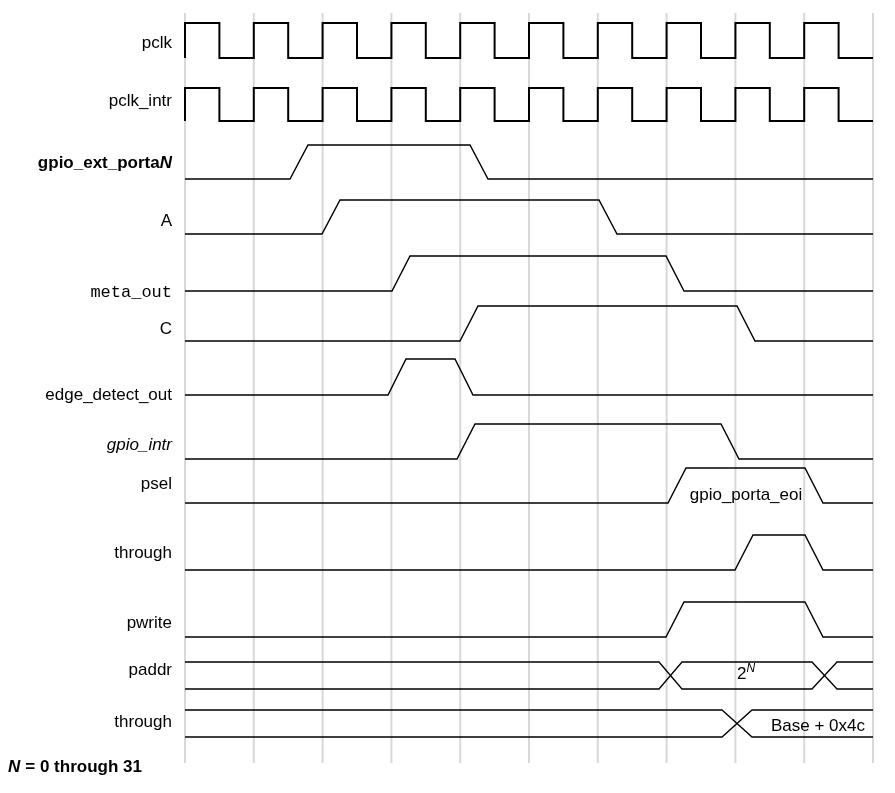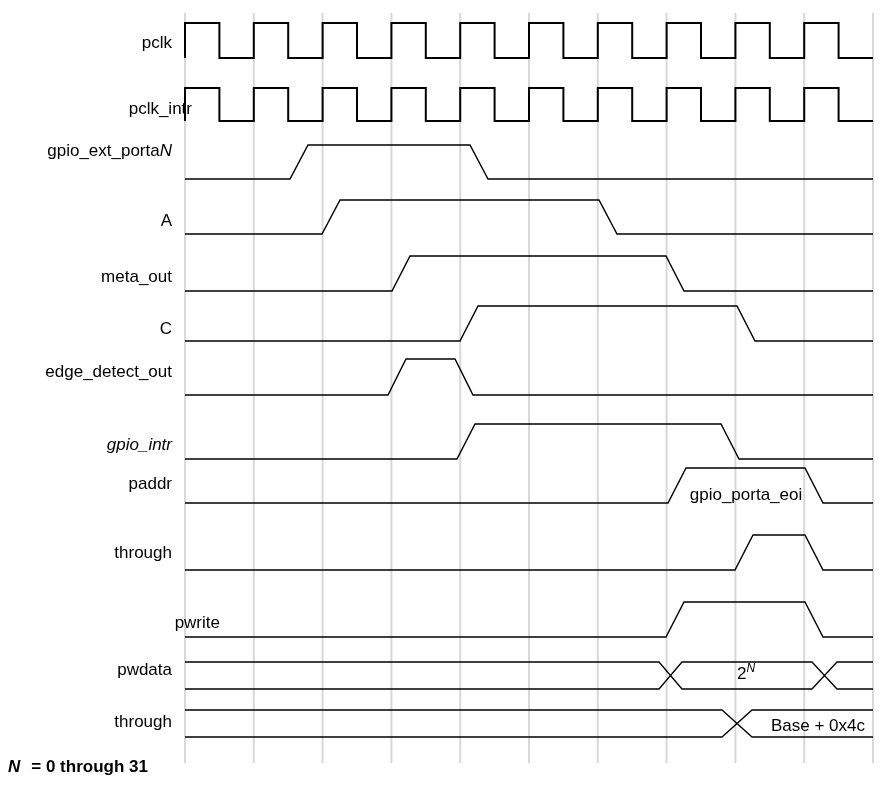--- a/index.html
+++ b/index.html
@@ -17,21 +17,21 @@
   .wave-text {
     position:absolute; transform:translate(-50%,-50%);
     font-size:17px; line-height:20px; white-space:nowrap;
   }
   .wave-text sup { font-size:12px; font-style:italic; }
   .note {
     position:absolute; left:8px; top:757px;
     font-size:17px; font-weight:bold; white-space:nowrap;
   }
   .note .it { font-style:italic; }
-  .note .rest { margin-left:11px; }
+  .note .rest { margin-left:5px; }
 </style>
 </head>
 <body>
 
 <div class="stage">
   <svg id="wave-svg" width="895" height="793" xmlns="http://www.w3.org/2000/svg">
       <polyline points="185,13 185,763" fill="none" stroke="#d8d8d8" stroke-width="2"></polyline>
       <polyline points="253.8,13 253.8,763" fill="none" stroke="#d8d8d8" stroke-width="2"></polyline>
       <polyline points="322.6,13 322.6,763" fill="none" stroke="#d8d8d8" stroke-width="2"></polyline>
       <polyline points="391.4,13 391.4,763" fill="none" stroke="#d8d8d8" stroke-width="2"></polyline>
@@ -53,31 +53,31 @@
       <polyline points="185,503 668,503 686,468 805,468 823,503 873,503" fill="none" stroke="#000000" stroke-width="1.4"></polyline>
       <polyline points="185,570 735,570 753,535 805,535 823,570 873,570" fill="none" stroke="#000000" stroke-width="1.4"></polyline>
       <polyline points="185,637 666,637 684,602 805,602 823,637 873,637" fill="none" stroke="#000000" stroke-width="1.4"></polyline>
       <polyline points="185,662 659,662 682,689 812,689 837,662 873,662" fill="none" stroke="#000000" stroke-width="1.3"></polyline>
       <polyline points="185,689 659,689 682,662 812,662 837,689 873,689" fill="none" stroke="#000000" stroke-width="1.3"></polyline>
       <polyline points="185,710 722,710 752,737 873,737" fill="none" stroke="#000000" stroke-width="1.3"></polyline>
       <polyline points="185,737 722,737 752,710 873,710" fill="none" stroke="#000000" stroke-width="1.3"></polyline>
     </svg>
   <div id="labels">
       <div class="sig-label" style="top: 32px;"><span>pclk</span></div>
-      <div class="sig-label" style="top: 98px; margin-left: 20px;"><span>pclk_intr</span></div>
-      <div class="sig-label" style="top: 140px;"><span>gpio_ext_porta</span><span class="it">N</span></div>
+      <div class="sig-label" style="top: 90px;"><span>pclk_intr</span></div>
+      <div class="sig-label" style="top: 152px; font-weight: bold;"><span>gpio_ext_porta</span><span class="it">N</span></div>
       <div class="sig-label" style="top: 210px;"><span>A</span></div>
-      <div class="sig-label" style="top: 266px;"><span>meta_out</span></div>
+      <div class="sig-label" style="top: 282px; font-family: Liberation Mono, monospace;"><span>meta_out</span></div>
       <div class="sig-label" style="top: 318px;"><span>C</span></div>
-      <div class="sig-label" style="top: 361px;"><span>edge_detect_out</span></div>
+      <div class="sig-label" style="top: 384px;"><span>edge_detect_out</span></div>
       <div class="sig-label" style="top: 434px; font-style: italic;"><span>gpio_intr</span></div>
-      <div class="sig-label" style="top: 473px;"><span>paddr</span></div>
+      <div class="sig-label" style="top: 473px;"><span>psel</span></div>
       <div class="sig-label" style="top: 542px;"><span>through</span></div>
-      <div class="sig-label" style="top: 612px; margin-left: 48px;"><span>pwrite</span></div>
-      <div class="sig-label" style="top: 659px;"><span>pwdata</span></div>
+      <div class="sig-label" style="top: 612px;"><span>pwrite</span></div>
+      <div class="sig-label" style="top: 659px;"><span>paddr</span></div>
       <div class="sig-label" style="top: 711px;"><span>through</span></div>
     </div>
   <div id="annotations">
       <div class="wave-text" style="left: 746px; top: 495px; text-align: center;">gpio_porta_eoi</div>
       <div class="wave-text" style="left: 746px; top: 671px; text-align: center;"><span>2</span><sup>N</sup></div>
       <div class="wave-text" style="left: 818px; top: 726px;"><span>Base + 0x4c</span></div>
     </div>
   <div class="note"><span class="it">N</span><span class="rest">= 0 through 31</span></div>
 </div>
 

